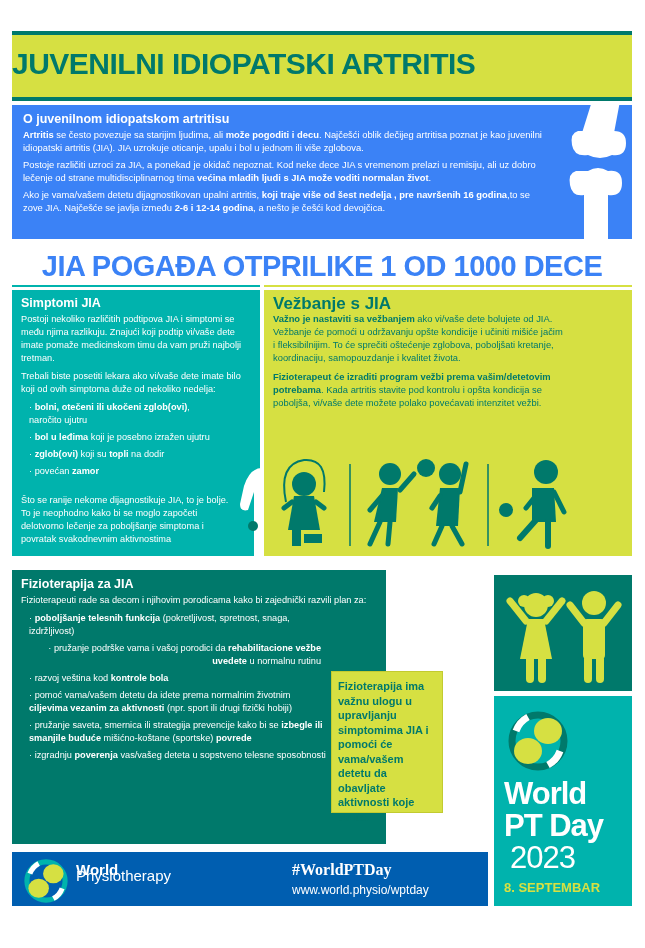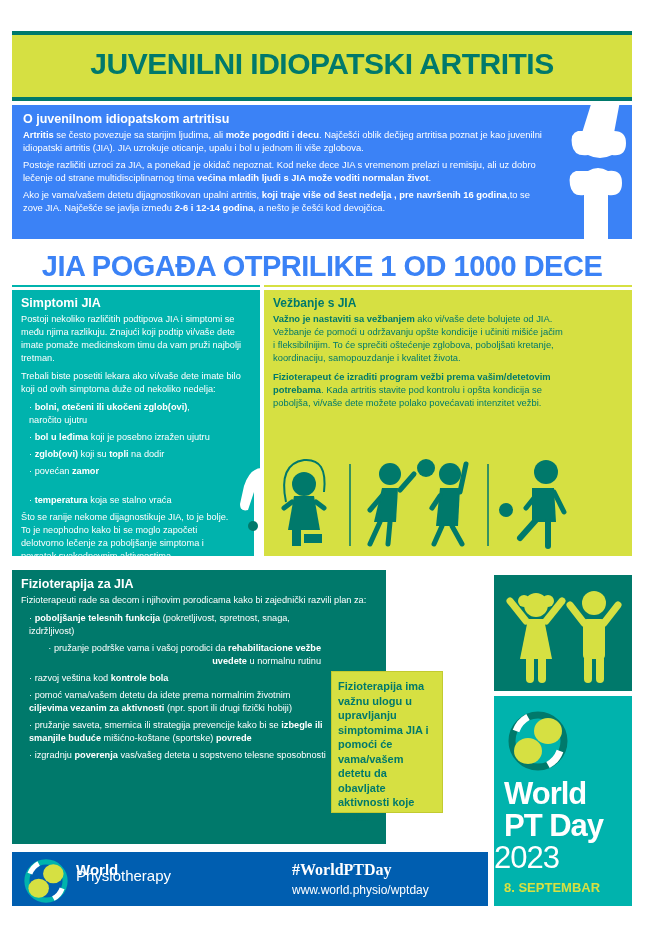--- a/index.html
+++ b/index.html
@@ -1,20 +1,20 @@
 <!DOCTYPE html>
 <html><head>
   <meta charset="utf-8">
   <style>
     * { box-sizing: border-box; margin: 0; padding: 0; }
     html, body { width: 645px; height: 948px; background: #ffffff; overflow: hidden; }
     body { font-family: "DejaVu Sans", sans-serif; position: relative; color: #ffffff; }
     .abs { position: absolute; }
     b { font-weight: bold; }
-    .title-text { position:absolute; left:0; right:0; top: 10px; text-align:center; color:#00796b; font-weight:bold; font-size: 29px; letter-spacing: -0.5px; font-family:"Liberation Sans", sans-serif; }
+    .title-text { position:absolute; left:0; right:0; top: 10px; text-align:left; color:#00796b; font-weight:bold; font-size: 29px; letter-spacing: -0.5px; font-family:"Liberation Sans", sans-serif; }
   </style>
 </head>
 <body>
 
 <div class="abs" style="left:12px;top:31px;width:620px;height:70px;background:#d6e042;border-top:4px solid #00796b;border-bottom:4px solid #00796b;">
   <div class="title-text" style="font-size:30px;top:12px;">JUVENILNI IDIOPATSKI ARTRITIS</div>
 </div>
 
 <div class="abs" style="left:12px;top:105px;width:620px;height:134px;background:#3b82f6;padding:8px 11px;font-family:'Liberation Sans',sans-serif;font-size:9.4px;line-height:13px;">
   <div style="font-weight:bold;font-size:12.5px;margin-bottom:2px;">O juvenilnom idiopatskom artritisu</div>
@@ -41,38 +41,37 @@
 
 <div class="abs" style="left:12px;top:290px;width:248px;height:266px;background:#00b3ad;padding:7px 9px;font-family:'Liberation Sans',sans-serif;font-size:9.2px;line-height:13px;">
   <div style="font-weight:bold;font-size:12.5px;margin-bottom:3px;">Simptomi JIA</div>
   <p style="margin-bottom:5px;">Postoji nekoliko različitih podtipova JIA i simptomi se među njima razlikuju. Znajući koji podtip vi/vaše dete imate pomaže medicinskom timu da vam pruži najbolji tretman.</p>
   <p style="margin-bottom:5px;">Trebali biste posetiti lekara ako vi/vaše dete imate bilo koji od ovih simptoma duže od nekoliko nedelja:</p>
   <ul style="list-style:none;">
     <li style="position:relative;padding-left:8px;margin-bottom:4px;width:200px;">· <b>bolni, otečeni ili ukočeni zglob(ovi)</b><span>, naročito ujutru</span></li>
     <li style="padding-left:8px;margin-bottom:4px;">· <b>bol u leđima</b><span> koji je posebno izražen ujutru</span></li>
     <li style="padding-left:8px;margin-bottom:4px;">· <b>zglob(ovi)</b><span> koji su </span><b>topli</b><span> na dodir</span></li>
     <li style="padding-left:8px;margin-bottom:16px;">· <span>povećan </span><b>zamor</b></li>
-    <li style="padding-left:8px;margin-bottom:4px;">· <b>temperatura</b><span> koja se stalno vraća</span></li>
   </ul>
   <p style="width:215px;margin-top:3px;">Što se ranije nekome dijagnostikuje JIA, to je bolje. To je neophodno kako bi se moglo započeti delotvorno lečenje za poboljšanje simptoma i povratak svakodnevnim aktivnostima</p>
 
   <svg class="abs" style="left:228px;top:148px;" width="76" height="118" viewBox="0 0 76 118">
     <circle cx="38" cy="14" r="14" fill="#ffffff"></circle>
     <path d="M22,30 Q10,30 4,48 L0,66 Q0,74 8,72 L14,54 L14,118 L34,118 L34,84 L42,84 L42,118 L62,118 L62,54 L68,72 Q76,74 76,66 L72,48 Q66,30 54,30 Z" fill="#ffffff"></path>
     <circle cx="47" cy="28" r="5" fill="#00796b"></circle>
     <circle cx="62" cy="43" r="5" fill="#00796b"></circle>
     <circle cx="44" cy="72" r="5" fill="#00796b"></circle>
     <circle cx="13" cy="88" r="5" fill="#00796b"></circle>
     <circle cx="34" cy="100" r="5" fill="#00796b"></circle>
     <circle cx="49" cy="113" r="5" fill="#00796b"></circle>
   </svg>
 </div>
 
 <div class="abs" style="left:264px;top:290px;width:368px;height:266px;background:#d6e042;color:#00796b;padding:7px 9px;font-family:'Liberation Sans',sans-serif;font-size:9.4px;line-height:13px;">
-  <div style="font-weight:bold;font-size:12px;margin-bottom:2px;">Vežbanje s JIA</div>
+  <div style="font-weight:bold;font-size:17px;margin-bottom:2px;">Vežbanje s JIA</div>
   <p style="width:290px;margin-bottom:6px;"><b>Važno je nastaviti sa vežbanjem</b><span> ako vi/vaše dete bolujete od JIA. Vežbanje će pomoći u održavanju opšte kondicije i učiniti mišiće jačim i fleksibilnijim. To će sprečiti oštećenje zglobova, poboljšati kretanje, koordinaciju, samopouzdanje i kvalitet života.</span></p>
   <p style="width:290px;"><b>Fizioterapeut će izraditi program vežbi prema vašim/detetovim potrebama</b><span>. Kada artritis stavite pod kontrolu i opšta kondicija se poboljša, vi/vaše dete možete polako povećavati intenzitet vežbi.</span></p>
 
   <svg class="abs" style="left:6px;top:160px;" width="300" height="100" viewBox="0 0 300 100">
     <g fill="#00796b" stroke="#00796b">
 
       <path d="M16,52 Q8,14 34,10 Q58,8 54,42" fill="none" stroke-width="2"></path>
       <circle cx="34" cy="34" r="12" stroke="none"></circle>
       <path d="M24,46 L44,46 L50,80 L18,80 Z" stroke="none"></path>
       <rect x="22" y="78" width="9" height="18" stroke="none"></rect>
@@ -146,21 +145,21 @@
 <div class="abs" style="left:494px;top:696px;width:138px;height:210px;background:#00b3ad;">
   <svg class="abs" style="left:14px;top:15px;" width="60" height="60" viewBox="0 0 60 60">
     <circle cx="30" cy="30" r="26" fill="none" stroke="#00796b" stroke-width="7"></circle>
     <path d="M8,20 A26,26 0 0,1 20,6" stroke="#ffffff" stroke-width="7" fill="none"></path>
     <path d="M52,40 A26,26 0 0,1 40,54" stroke="#ffffff" stroke-width="7" fill="none"></path>
     <ellipse cx="40" cy="20" rx="14" ry="13" fill="#d6e042"></ellipse>
     <ellipse cx="20" cy="40" rx="14" ry="13" fill="#d6e042"></ellipse>
   </svg>
   <div class="abs" style="left:10px;top:82px;font-weight:bold;font-size:31px;line-height:32px;font-family:'Liberation Sans',sans-serif;letter-spacing:-1px;">World</div>
   <div class="abs" style="left:10px;top:114px;font-weight:bold;font-size:31px;line-height:32px;font-family:'Liberation Sans',sans-serif;letter-spacing:-1px;">PT Day</div>
-  <div class="abs" style="left:0;top:146px;font-size:31px;line-height:32px;font-family:'Liberation Sans',sans-serif;letter-spacing:-1px;">2023</div>
+  <div class="abs" style="left:16px;top:146px;font-size:31px;line-height:32px;font-family:'Liberation Sans',sans-serif;letter-spacing:-1px;">2023</div>
   <div class="abs" style="left:10px;top:184px;font-weight:bold;font-size:13px;color:#d6e042;font-family:'Liberation Sans',sans-serif;">8. SEPTEMBAR</div>
 </div>
 
 <div class="abs" style="left:12px;top:852px;width:476px;height:54px;background:#005eb0;font-family:'Liberation Sans',sans-serif;">
   <svg class="abs" style="left:12px;top:7px;" width="44" height="44" viewBox="0 0 60 60">
     <circle cx="30" cy="30" r="26" fill="none" stroke="#00b3ad" stroke-width="7"></circle>
     <path d="M8,20 A26,26 0 0,1 20,6" stroke="#ffffff" stroke-width="7" fill="none"></path>
     <path d="M52,40 A26,26 0 0,1 40,54" stroke="#ffffff" stroke-width="7" fill="none"></path>
     <ellipse cx="40" cy="20" rx="14" ry="13" fill="#d6e042"></ellipse>
     <ellipse cx="20" cy="40" rx="14" ry="13" fill="#d6e042"></ellipse>

